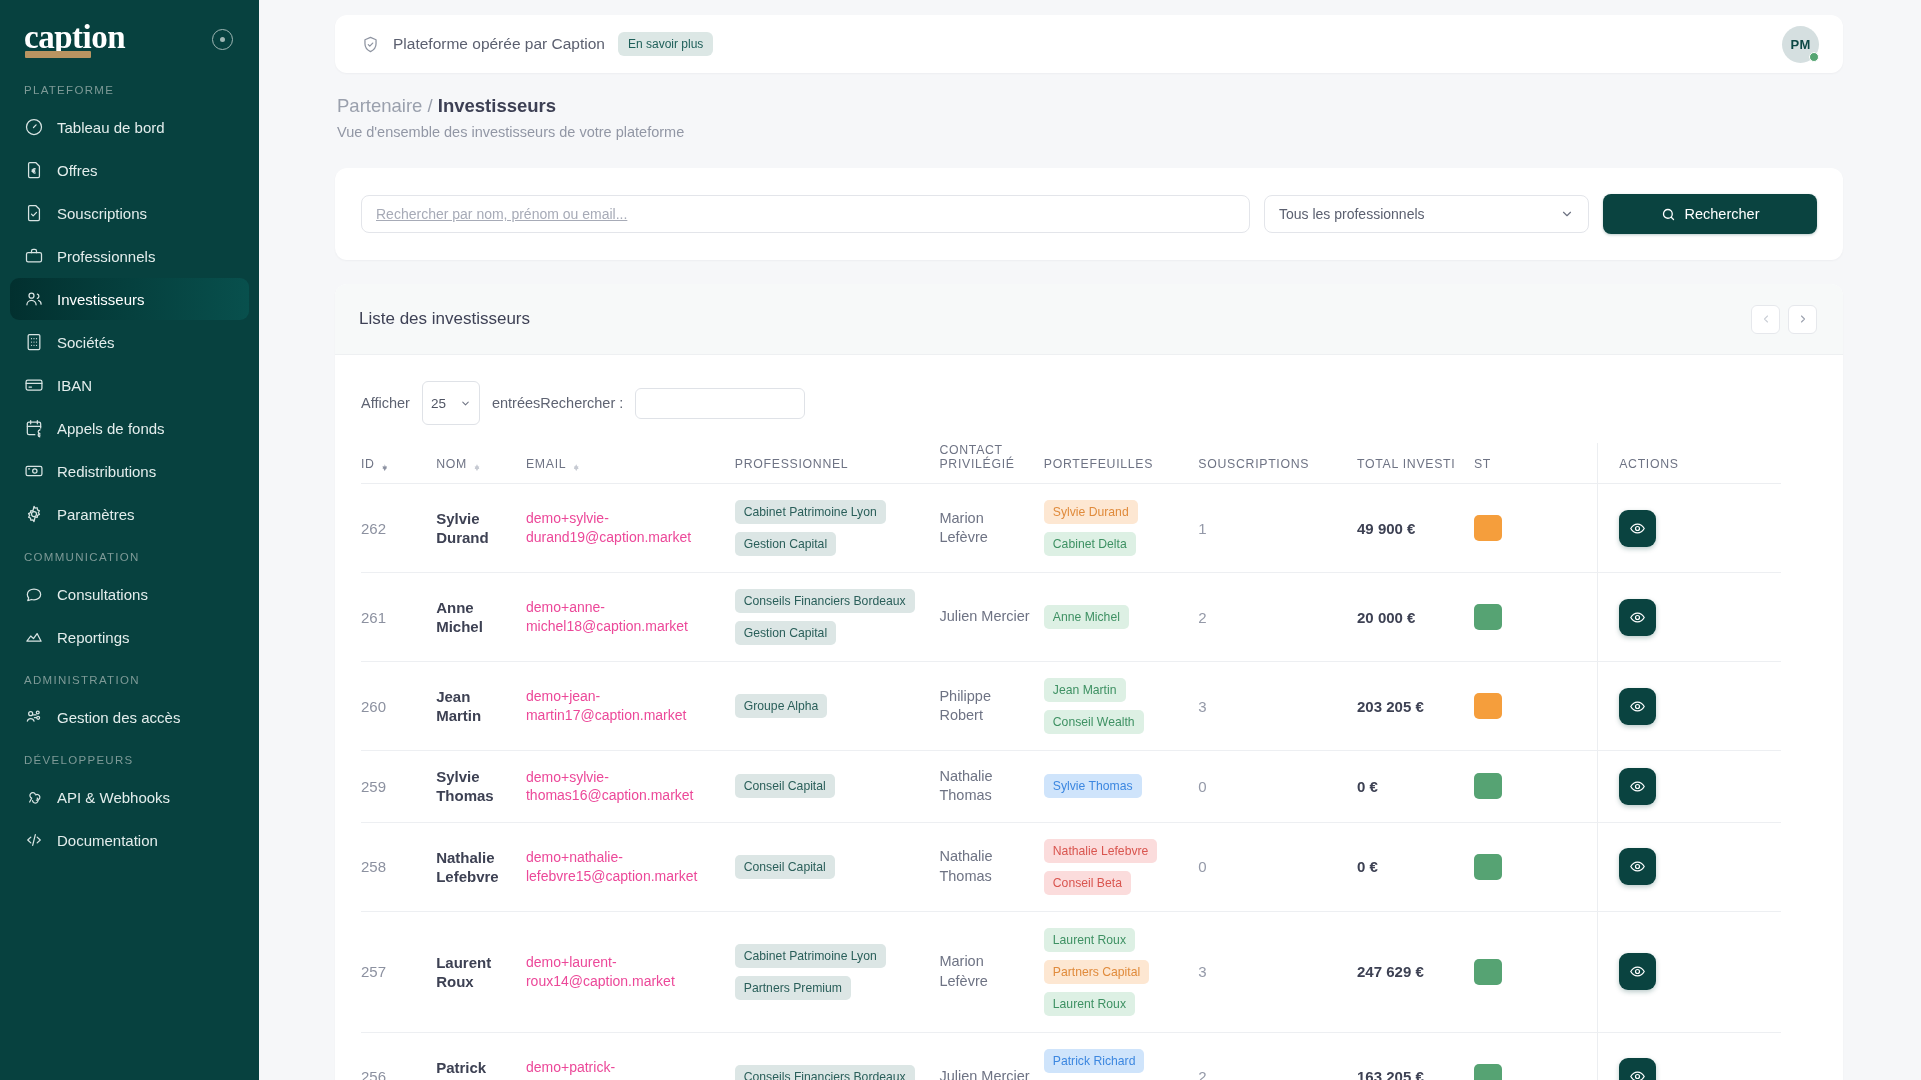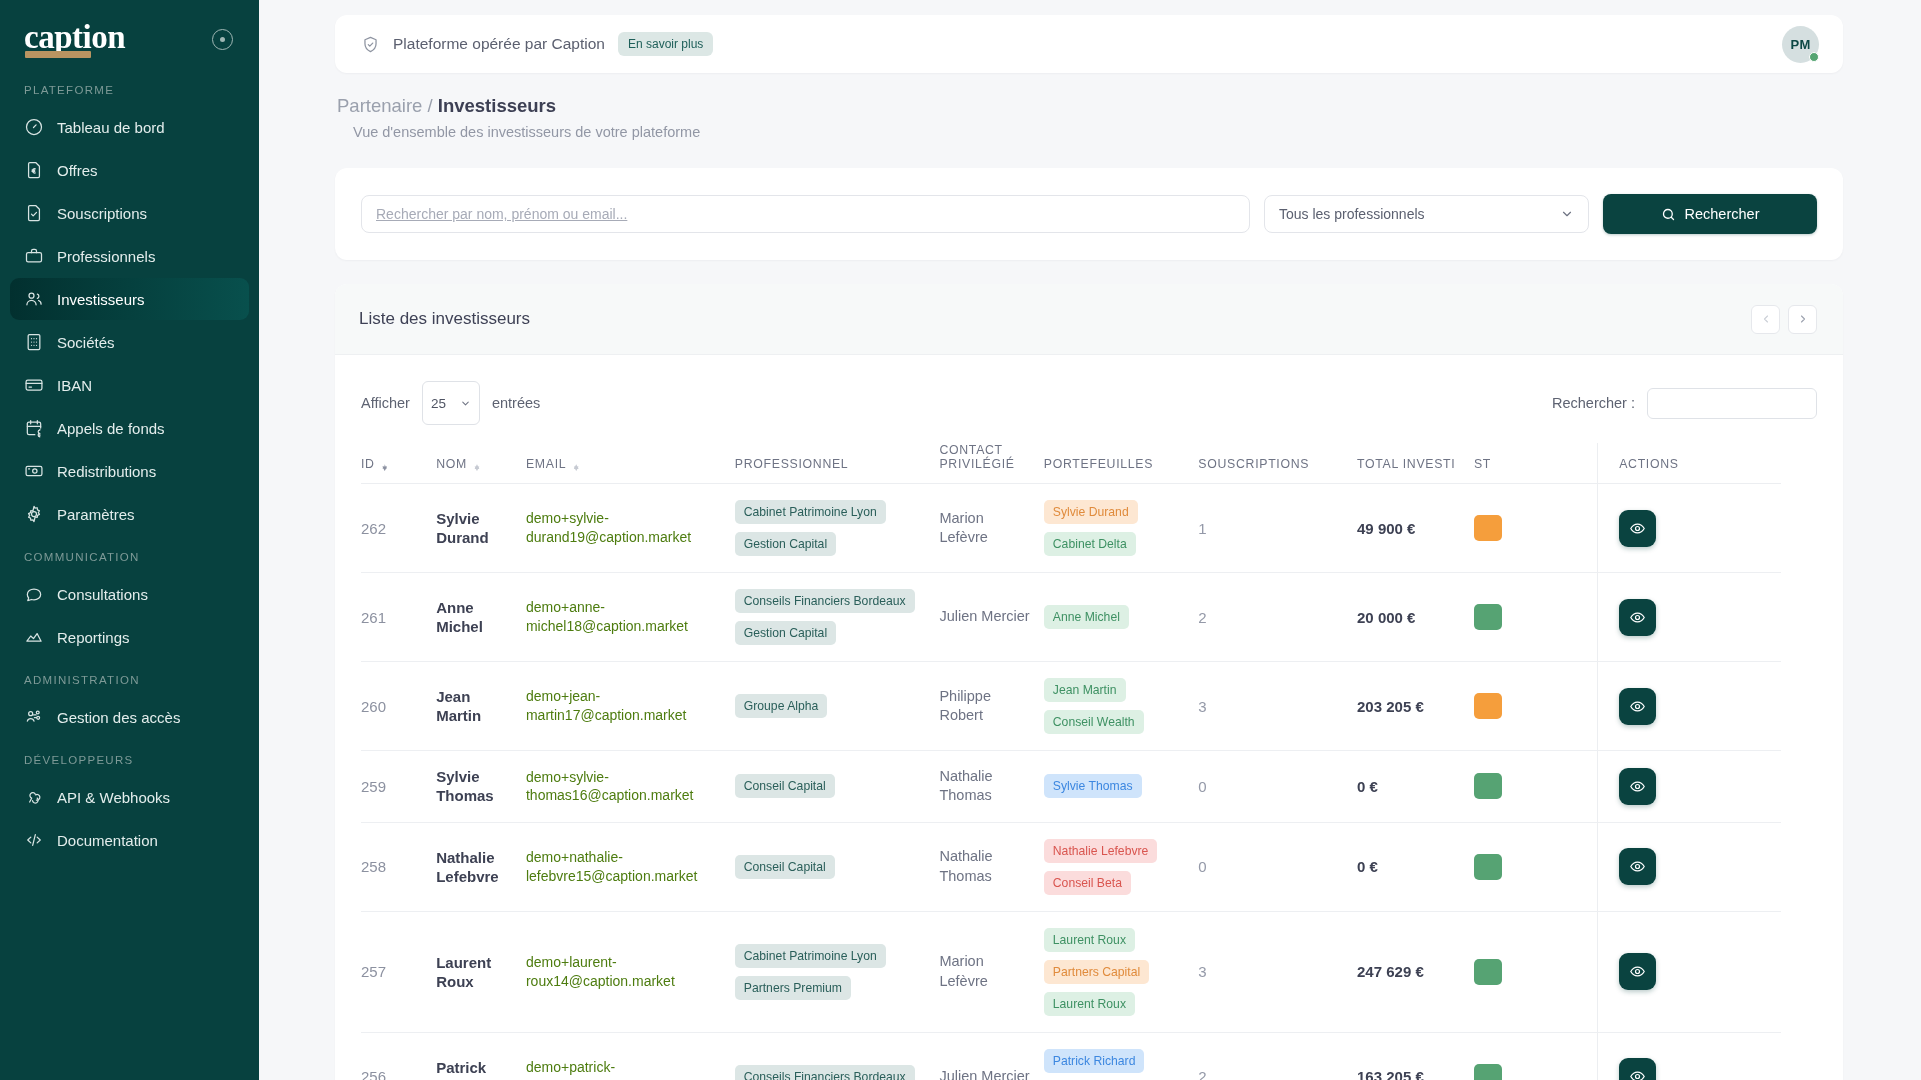--- a/index.html
+++ b/index.html
@@ -78,21 +78,21 @@
     font-size:13px;color:#0C4744;font-weight:600;letter-spacing:.3px;
   }
   .avatar-status{
     position:absolute;right:0;bottom:1px;width:10px;height:10px;border-radius:50%;
     background:#55A572;border:1.7px solid #ffffff;
   }
 
   .crumbs{margin-top:22px;padding-left:2px;}
   .crumb-line{font-size:18.5px;color:#9AA0AD;}
   .crumb-line b{color:#3D4054;font-weight:700;}
-  .crumb-sub{font-size:14.5px;color:#9297A5;margin-top:7px;margin-left:16px;}
+  .crumb-sub{font-size:14.5px;color:#9297A5;margin-top:7px;}
 
   .search-card{
     margin-top:28px;background:#ffffff;border-radius:12px;
     padding:26px 26px;box-shadow:0 1px 2px rgba(16,24,40,.04);
     display:flex;gap:14px;align-items:center;
   }
   .search-input{
     flex:1;height:38px;border:1px solid #E3E5EA;border-radius:8px;
     background:#fff;display:flex;align-items:center;padding:0 14px;
     font-size:14px;color:#A7ABB7;text-decoration:underline;
@@ -121,23 +121,22 @@
   .list-title{font-size:17px;color:#3F4256;}
   .pager{display:flex;gap:8px;}
   .pg{
     width:29px;height:29px;border:1px solid #E6E8EC;border-radius:6px;
     display:flex;align-items:center;justify-content:center;
     color:#9CA1AE;font-size:13px;background:#fff;cursor:pointer;
   }
   .pg.disabled{color:#CBCFD6;}
 
   .table-controls{
-    display:flex;align-items:center;justify-content:space-between;
+    display:flex;align-items:center;justify-content:flex-start;
     padding:26px 26px 18px 26px;
-    gap:19px;
   }
   .ctl-left{display:flex;align-items:center;gap:12px;font-size:14.5px;color:#5E6372;}
   .ctl-select{
     width:58px;height:44px;border:1px solid #DFE2E7;border-radius:6px;
     display:flex;align-items:center;justify-content:space-between;padding:0 8px;
     font-size:13.5px;color:#4F5463;background:#fff;
   }
   .ctl-right{display:flex;align-items:center;gap:12px;font-size:14.5px;color:#5E6372;}
   .ctl-input{width:170px;height:31px;border:1px solid #DFE2E7;border-radius:6px;background:#fff;}
 
@@ -153,21 +152,21 @@
   .sorter{display:flex;flex-direction:column;gap:2px;line-height:0;padding-bottom:2px;}
   .sorter span{font-size:8px;color:#C6CAD2;}
   .sorter span.on{color:#8B90A0;}
 
   tbody td{
     border-bottom:1px solid #EDEFF2;
     padding:16px 10px 16px 0;vertical-align:middle;font-size:14.5px;
   }
   .c-id{color:#8C91A0;font-size:15px;}
   .c-nom{font-weight:700;color:#3D4153;font-size:15px;line-height:1.28;}
-  .c-email{color:#4d7c0f;font-size:14px;line-height:1.34;}
+  .c-email{color:#ec4899;font-size:14px;line-height:1.34;}
   .c-contact{color:#6E7384;font-size:14.5px;line-height:1.34;}
   .c-subs{color:#9499A8;font-size:15px;}
   .c-total{font-weight:700;color:#3D4153;font-size:15px;white-space:nowrap;}
 
   .tag-stack{display:flex;flex-direction:column;gap:8px;align-items:flex-start;}
   .tag{
     background:#DCE6E5;color:#2A5F5A;font-size:12.2px;
     padding:5px 9px;border-radius:5px;white-space:nowrap;display:inline-block;
   }
   .pf{font-size:12.2px;padding:5px 9px;border-radius:5px;white-space:nowrap;display:inline-block;}

